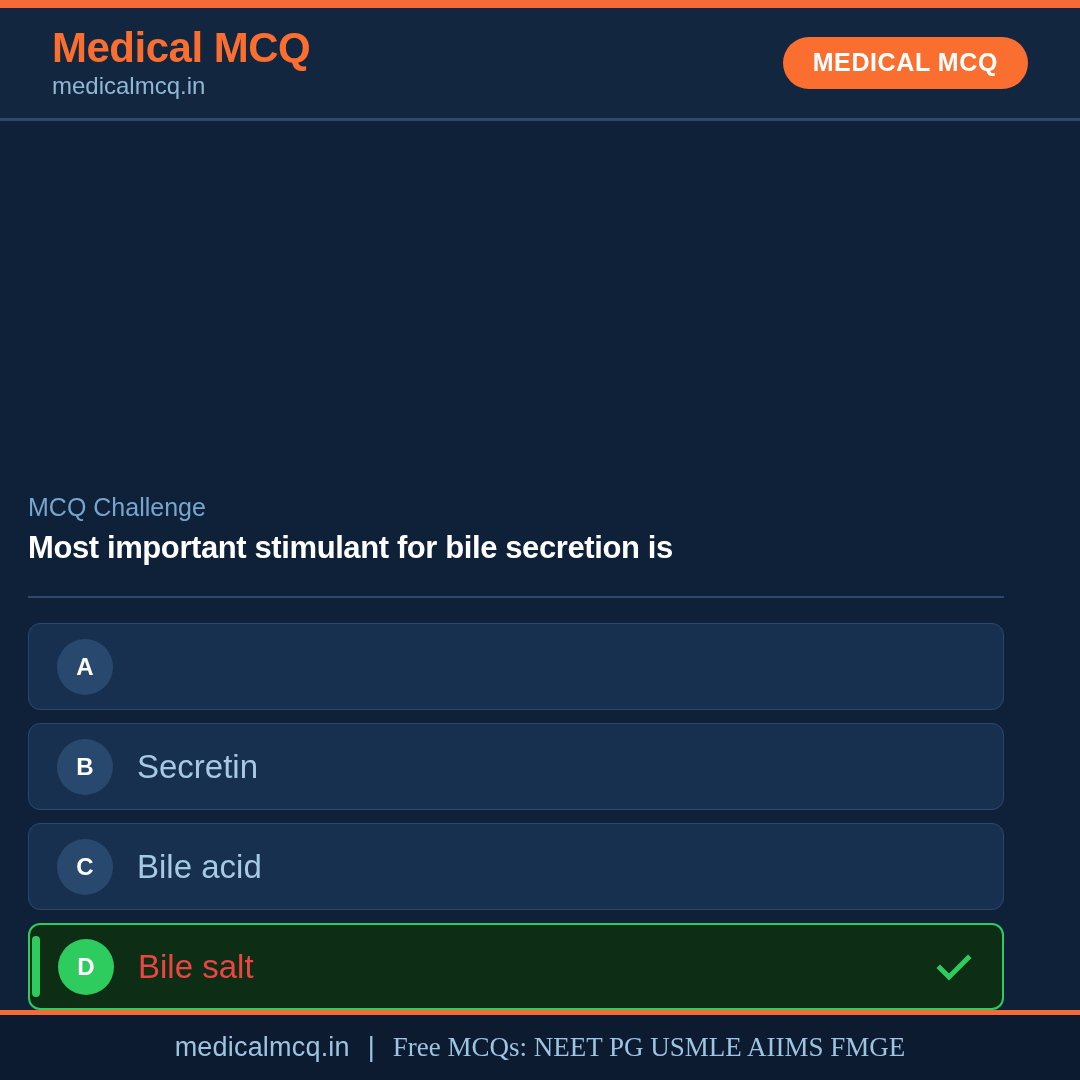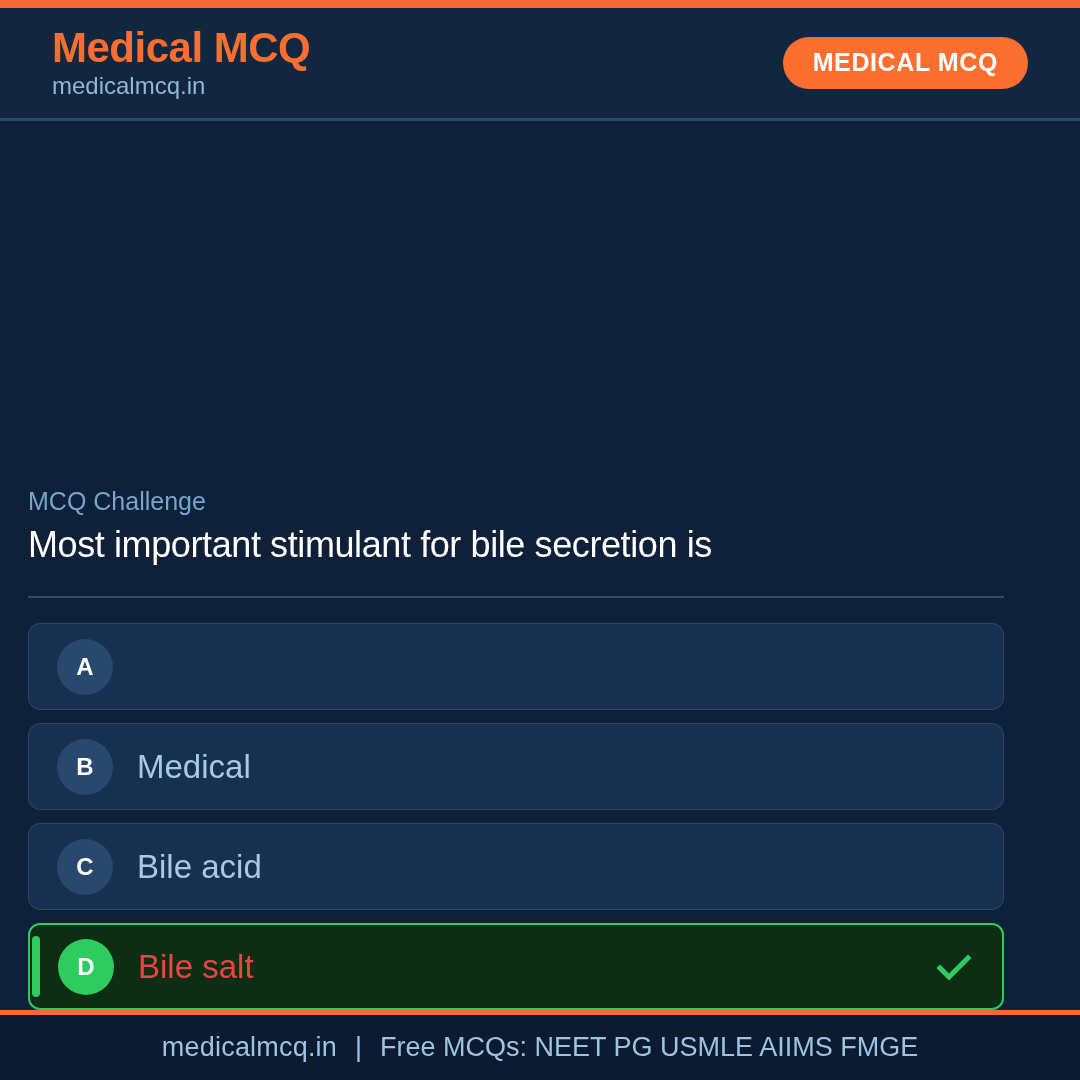--- a/index.html
+++ b/index.html
@@ -95,22 +95,22 @@
   }
 
   .eyebrow {
     font-size: 25px;
     color: #76a6ce;
     margin-bottom: 8px;
     line-height: 1.2;
   }
 
   .question {
-    font-size: 36px;
-    font-weight: normal;
+    font-size: 31px;
+    font-weight: bold;
     color: #ffffff;
     line-height: 1.17;
     letter-spacing: -0.4px;
     max-width: 985px;
   }
 
   .q-divider {
     height: 2px;
     background: #2d4a6d;
     margin-top: 30px;
@@ -229,20 +229,21 @@
     font-size: 27px;
     margin: 0 18px;
     line-height: 1;
   }
 
   .footer-tags {
     font-size: 27px;
     color: #9dc4e2;
     white-space: nowrap;
     line-height: 1;
+    font-family: Liberation Serif, serif;
   }
 </style>
 </head>
 <body>
 
 <div class="page">
 
   <div class="top-accent"></div>
 
   <div class="header">
@@ -263,21 +264,21 @@
 
         <div class="option">
 
           <div class="badge">A</div>
 
         </div>
 
         <div class="option">
 
           <div class="badge">B</div>
-          <div class="label">Medical</div>
+          <div class="label">Secretin</div>
 
         </div>
 
         <div class="option">
 
           <div class="badge">C</div>
           <div class="label">Bile acid</div>
 
         </div>
 

